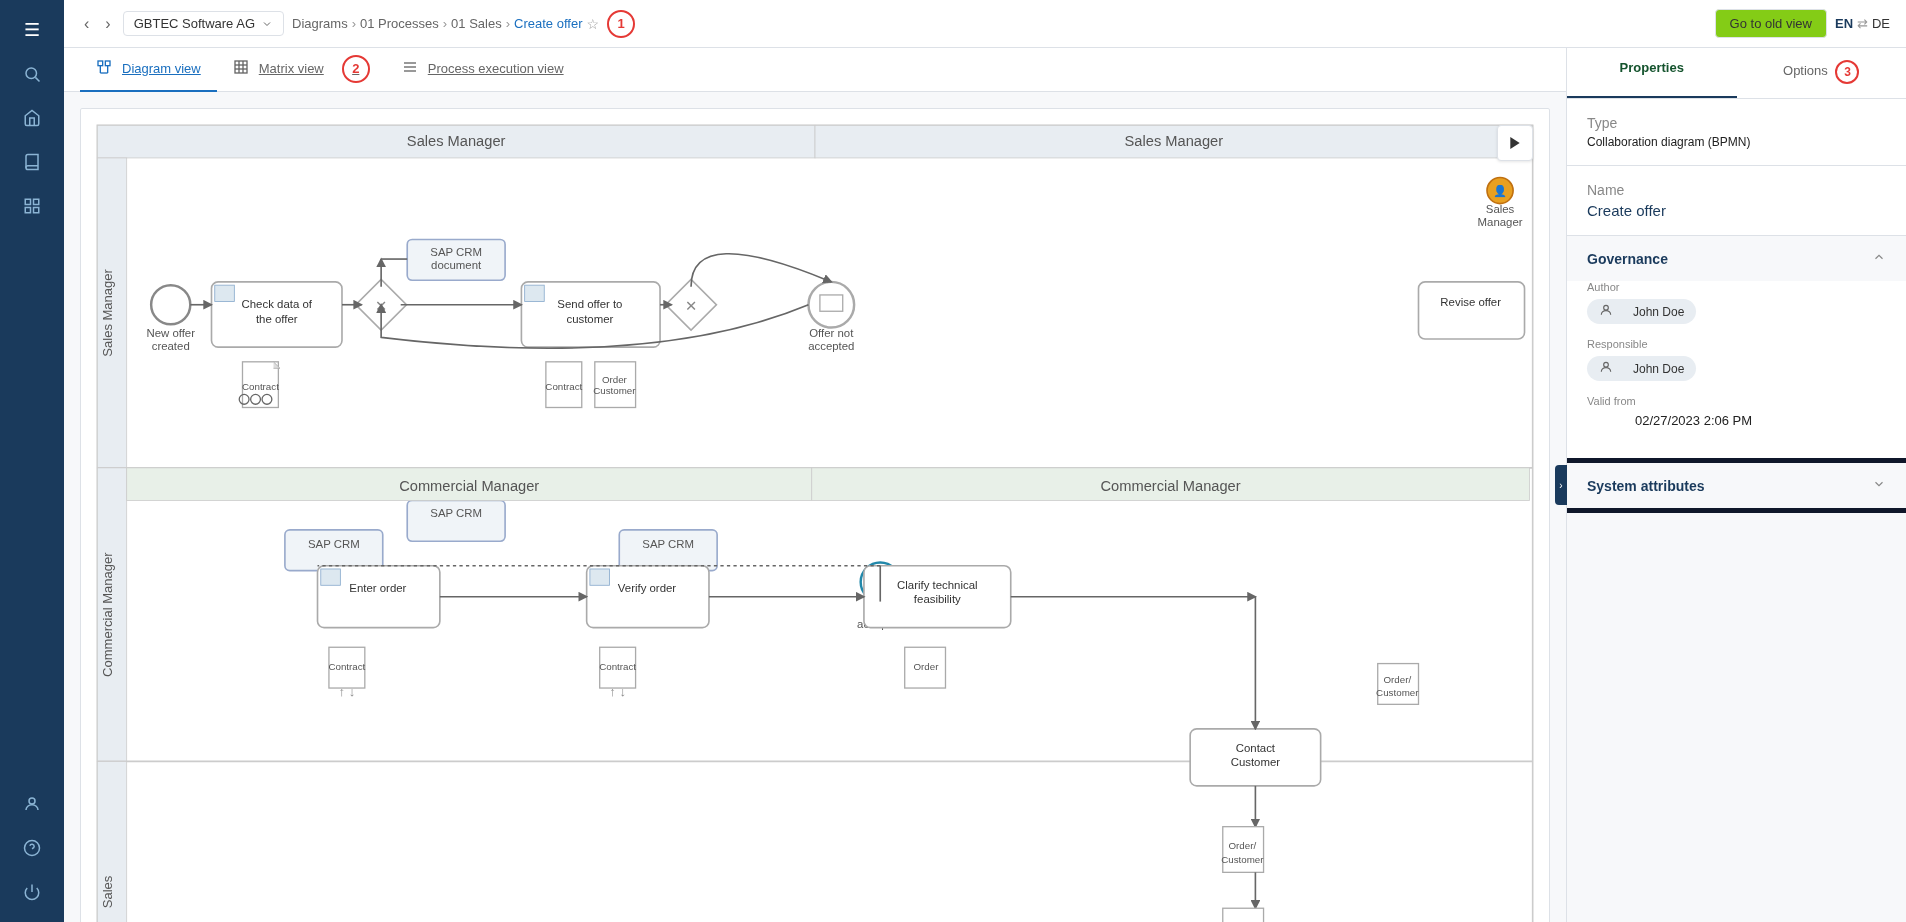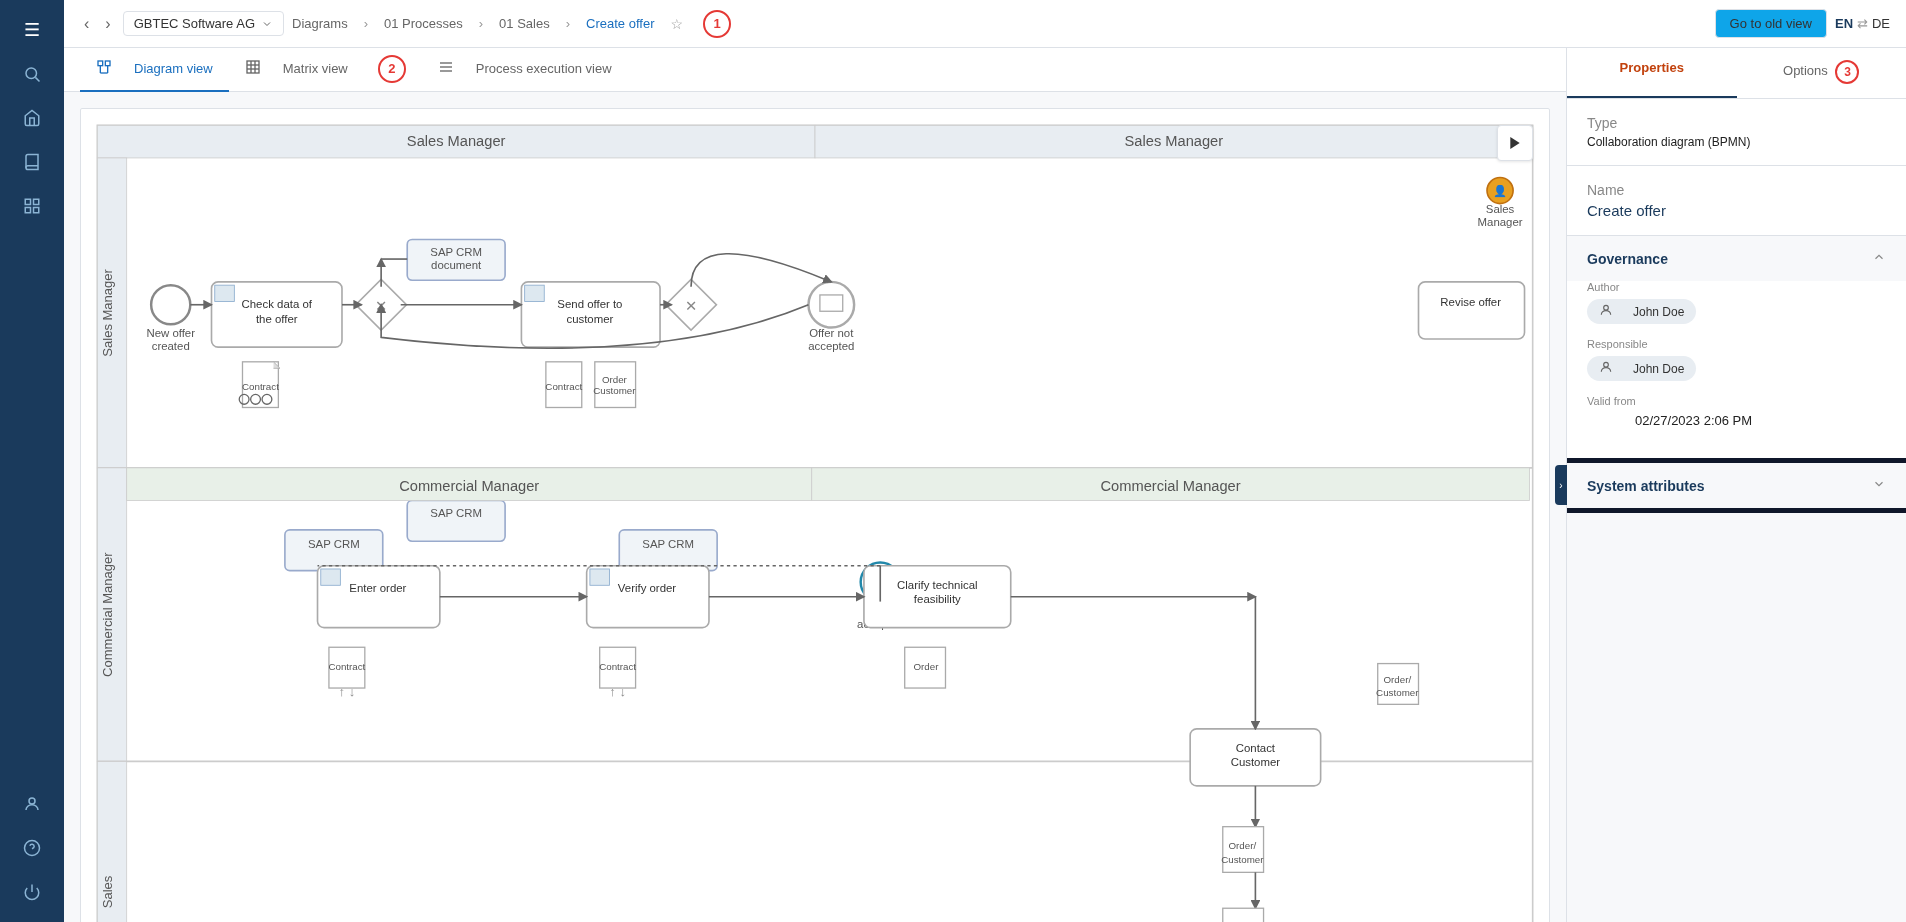--- a/index.html
+++ b/index.html
@@ -15,57 +15,57 @@
     .sidebar-spacer { flex: 1; }
 
     
     .main { flex: 1; display: flex; flex-direction: column; overflow: hidden; }
 
     
     .topbar { height: 48px; background: #fff; border-bottom: 1px solid #dde1e7; display: flex; align-items: center; padding: 0 16px; gap: 8px; flex-shrink: 0; }
     .nav-btn { background: none; border: none; cursor: pointer; color: #666; font-size: 16px; padding: 4px; border-radius: 4px; }
     .org-selector { display: flex; align-items: center; gap: 6px; border: 1px solid #dde1e7; border-radius: 4px; padding: 4px 10px; cursor: pointer; min-width: 160px; }
     .org-selector-text { font-size: 13px; color: #333; flex: 1; }
-    .breadcrumb { display: flex; align-items: center; gap: 16px; font-size: 13px; color: #666; }
+    .breadcrumb { display: flex; align-items: center; gap: 4px; font-size: 13px; color: #666; }
     .breadcrumb-sep { color: #999; }
     .breadcrumb-item { color: #666; cursor: pointer; }
     .breadcrumb-current { color: #1a6fbf; font-weight: 500; }
     .star-icon { color: #999; font-size: 14px; cursor: pointer; }
     .badge-circle { width: 28px; height: 28px; border-radius: 50%; border: 2px solid #e53935; display: flex; align-items: center; justify-content: center; color: #e53935; font-size: 13px; font-weight: bold; margin-left: 4px; }
     .topbar-right { margin-left: auto; display: flex; align-items: center; gap: 8px; }
-    .btn-old-view { border: 1px solid #dde1e7; background: #0ea5e9; padding: 6px 14px; border-radius: 4px; cursor: pointer; font-size: 13px; color: #333; }
+    .btn-old-view { border: 1px solid #dde1e7; background: #84cc16; padding: 6px 14px; border-radius: 4px; cursor: pointer; font-size: 13px; color: #333; }
     .lang-btns { display: flex; align-items: center; gap: 4px; font-size: 13px; color: #333; }
     .lang-active { font-weight: bold; color: #1a3a5c; }
     .lang-sep { color: #999; }
 
     
     .content-area { display: flex; flex: 1; overflow: hidden; }
 
     
     .diagram-panel { flex: 1; display: flex; flex-direction: column; overflow: hidden; background: #f7f8fa; }
 
     
     .view-tabs { display: flex; align-items: center; background: #fff; border-bottom: 1px solid #dde1e7; padding: 0 16px; height: 44px; flex-shrink: 0; }
-    .view-tab { display: flex; align-items: center; gap: 22px; padding: 0 16px; height: 44px; cursor: pointer; font-size: 13px; color: #666; border-bottom: 2px solid transparent; }
+    .view-tab { display: flex; align-items: center; gap: 10px; padding: 0 16px; height: 44px; cursor: pointer; font-size: 13px; color: #666; border-bottom: 2px solid transparent; text-decoration: underline; }
     .view-tab.active { color: #1a6fbf; border-bottom-color: #1a6fbf; font-weight: 500; }
     .tab-icon { font-size: 14px; }
     .badge-circle-2 { width: 28px; height: 28px; border-radius: 50%; border: 2px solid #e53935; display: flex; align-items: center; justify-content: center; color: #e53935; font-size: 13px; font-weight: bold; margin-left: 8px; }
 
     
     .diagram-canvas { flex: 1; overflow: auto; position: relative; padding: 16px; }
     .canvas-inner { background: #fff; border: 1px solid #dde1e7; min-height: 600px; position: relative; border-radius: 2px; }
 
     
     .play-btn { position: absolute; top: 16px; right: 16px; width: 36px; height: 36px; background: #fff; border: 1px solid #dde1e7; border-radius: 4px; display: flex; align-items: center; justify-content: center; cursor: pointer; box-shadow: 0 1px 3px rgba(0,0,0,0.1); z-index: 10; }
 
     
     .right-panel { width: 340px; background: #f7f8fa; border-left: 1px solid #dde1e7; display: flex; flex-direction: column; flex-shrink: 0; }
     .right-panel-tabs { display: flex; background: #fff; border-bottom: 1px solid #dde1e7; }
     .right-tab { flex: 1; text-align: center; padding: 12px 0; font-size: 13px; cursor: pointer; color: #666; border-bottom: 2px solid transparent; }
-    .right-tab.active { color: #c2410c; font-weight: 600; border-bottom-color: #1a3a5c; }
+    .right-tab.active { color: #14532d; font-weight: 600; border-bottom-color: #1a3a5c; }
 
     .right-panel-content { flex: 1; overflow-y: auto; padding: 0; }
 
     
     .prop-section { border-bottom: 5px solid #0f172a; }
     .prop-field { padding: 16px 20px; }
     .prop-label { font-size: 14px; color: #888; margin-bottom: 4px; text-transform: none; }
     .prop-value { font-size: 12px; color: #222; font-weight: 400; }
     .prop-value-large { font-size: 15px; color: #1a3a5c; font-weight: 500; }
 

